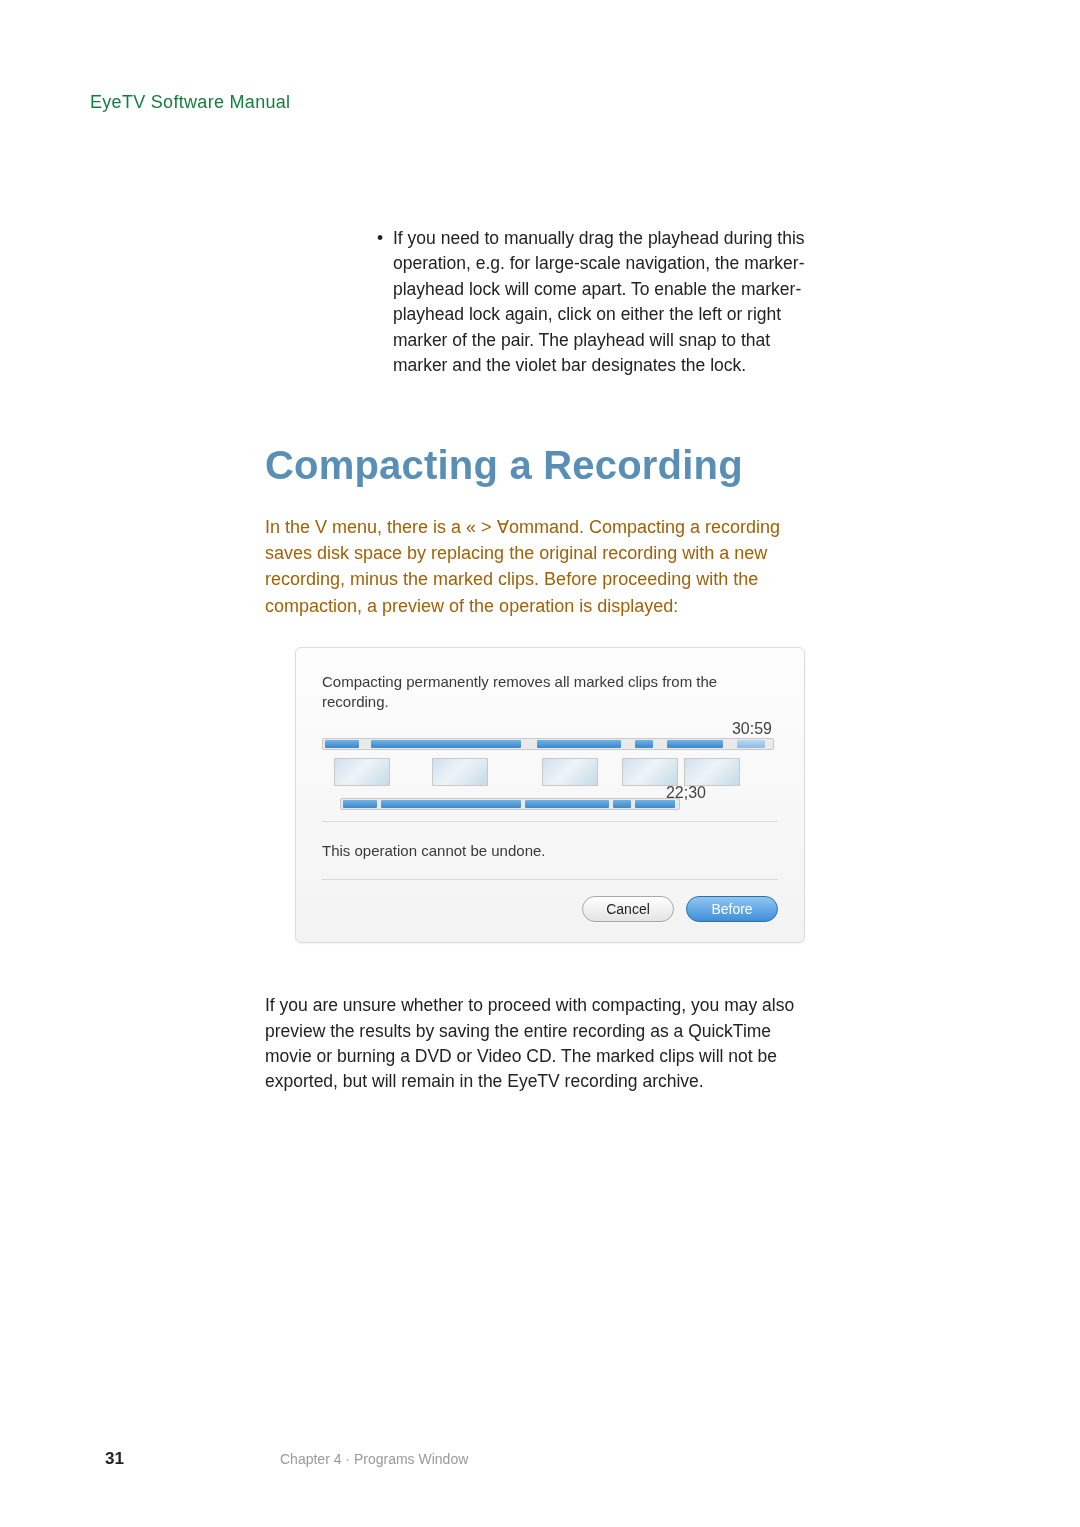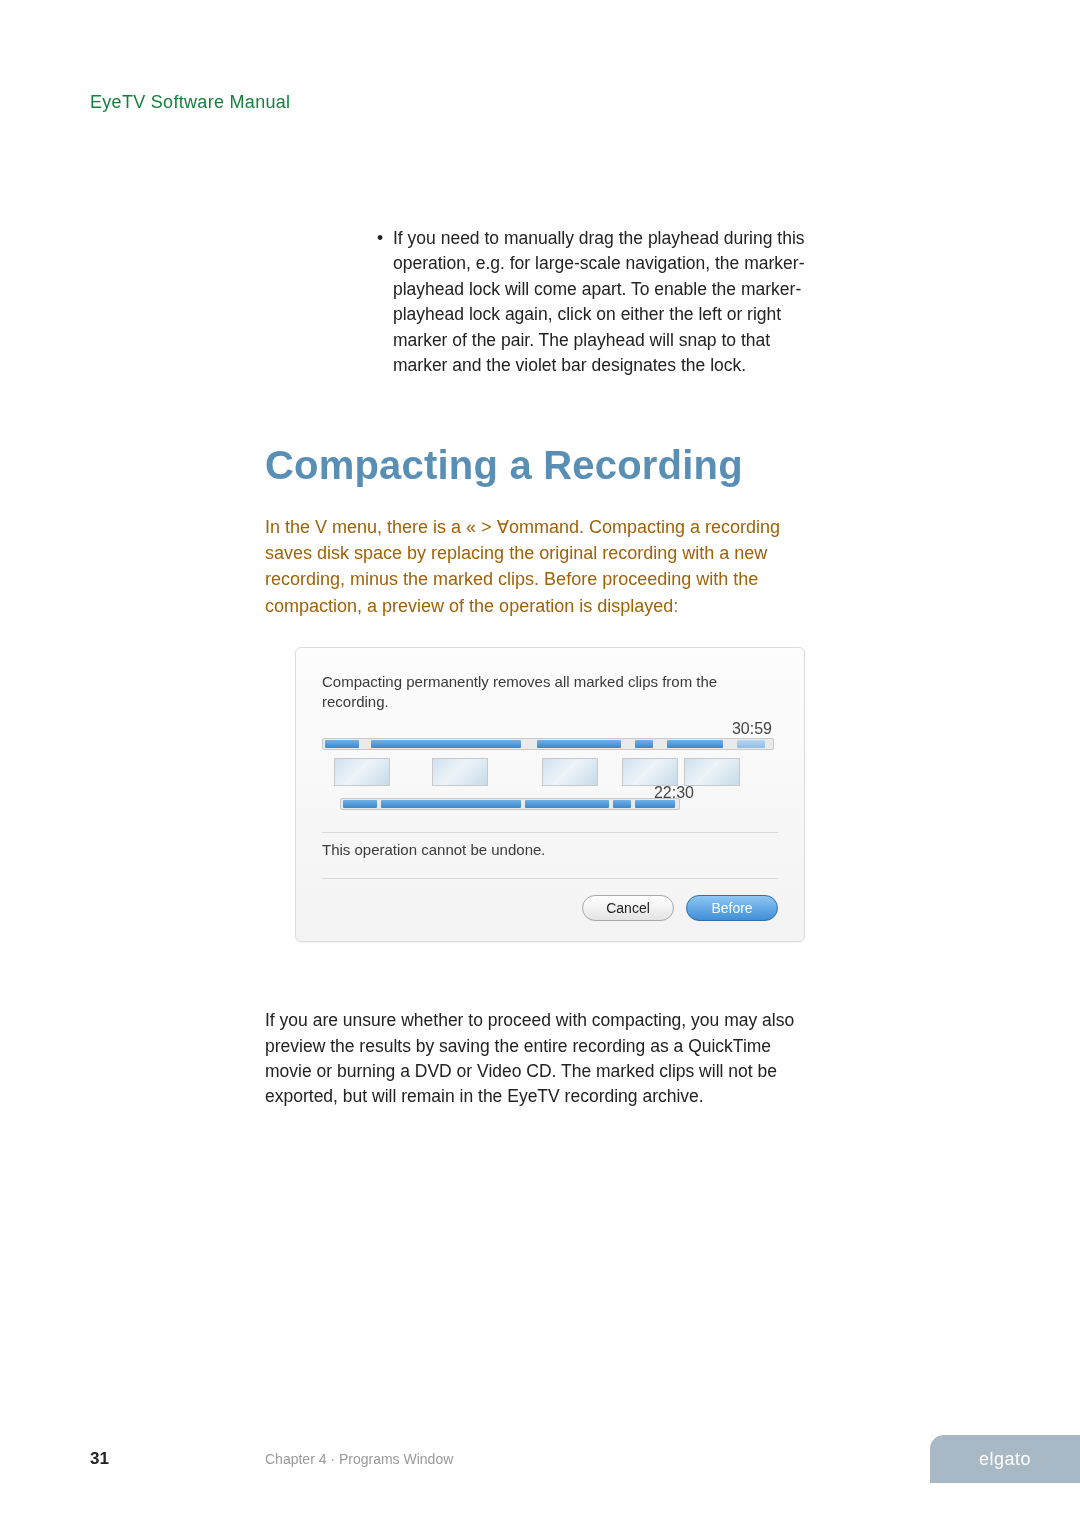--- a/index.html
+++ b/index.html
@@ -41,21 +41,21 @@
     font-weight: 700;
     letter-spacing: 0.2px;
   }
   .body-para {
     margin-top: 26px;
     font-size: 18px;
     line-height: 1.45;
     color: #a16207;
   }
   .body-para-2 {
-    margin-top: 66px;
+    margin-top: 50px;
     font-size: 17.5px;
     line-height: 1.45;
     color: #222;
   }
   
   .dialog-wrap {
     margin-top: 28px;
     margin-left: 30px;
     width: 510px;
     border: 1px solid #dcdcdc;
@@ -75,21 +75,21 @@
     position: relative;
     height: 34px;
     margin-bottom: 8px;
   }
   .timeline-time {
     position: absolute;
     font-size: 16px;
     color: #444;
   }
   .time-top { right: 6px; top: -14px; }
-  .time-mid { right: 84px; top: 27px; }
+  .time-mid { right: 72px; top: 27px; }
   .track {
     position: absolute;
     left: 0;
     height: 12px;
     background: #eaeaea;
     border: 1px solid #c9c9c9;
     border-radius: 2px;
     top: 4px;
   }
   .track-full { width: 452px; }
@@ -112,23 +112,23 @@
     position: absolute;
     top: 0;
     width: 56px;
     height: 28px;
     background: linear-gradient(135deg, #cfe0ef 0%, #eef4f8 45%, #c6dbe8 100%);
     border: 1px solid #c9c9c9;
   }
   .dialog-warn {
     font-size: 15px;
     color: #3a3a3a;
-    margin-top: 20px;
+    margin-top: 9px;
     border-top: 1px solid #d9d9d9;
-    padding-top: 8px;
+    padding-top: 20px;
     border-bottom: 1px solid #d9d9d9;
     padding-bottom: 20px;
   }
   .dialog-buttons {
     display: flex;
     justify-content: flex-end;
     gap: 12px;
     margin-top: 16px;
   }
   .btn {
@@ -144,23 +144,23 @@
     cursor: pointer;
   }
   .btn-primary {
     background: linear-gradient(#8fc6f3, #3f8fd8);
     border: 1px solid #2f6fa8;
     color: #fff;
   }
   
   .footer {
     position: absolute;
-    left: 0;
+    left: 15px;
     bottom: 46px;
-    width: 1080px;
+    width: 992px;
     height: 40px;
   }
   .page-num {
     position: absolute;
     left: 90px;
     top: 8px;
     font-size: 17px;
     font-weight: 700;
     color: #222;
   }
@@ -247,14 +247,13 @@
     </div>
   </div>
 
   <p class="body-para-2">If you are unsure whether to proceed with compacting, you may also preview the results by saving the entire recording as a QuickTime movie or burning a DVD or Video CD. The marked clips will not be exported, but will remain in the EyeTV recording archive.</p>
 
 </div>
 
 <div class="footer">
   <div class="page-num">31</div>
   <div class="chapter-line">Chapter 4 · Programs Window</div>
-  <div class="brand-tab">elgato</div>
 </div>
 
 </body></html>

